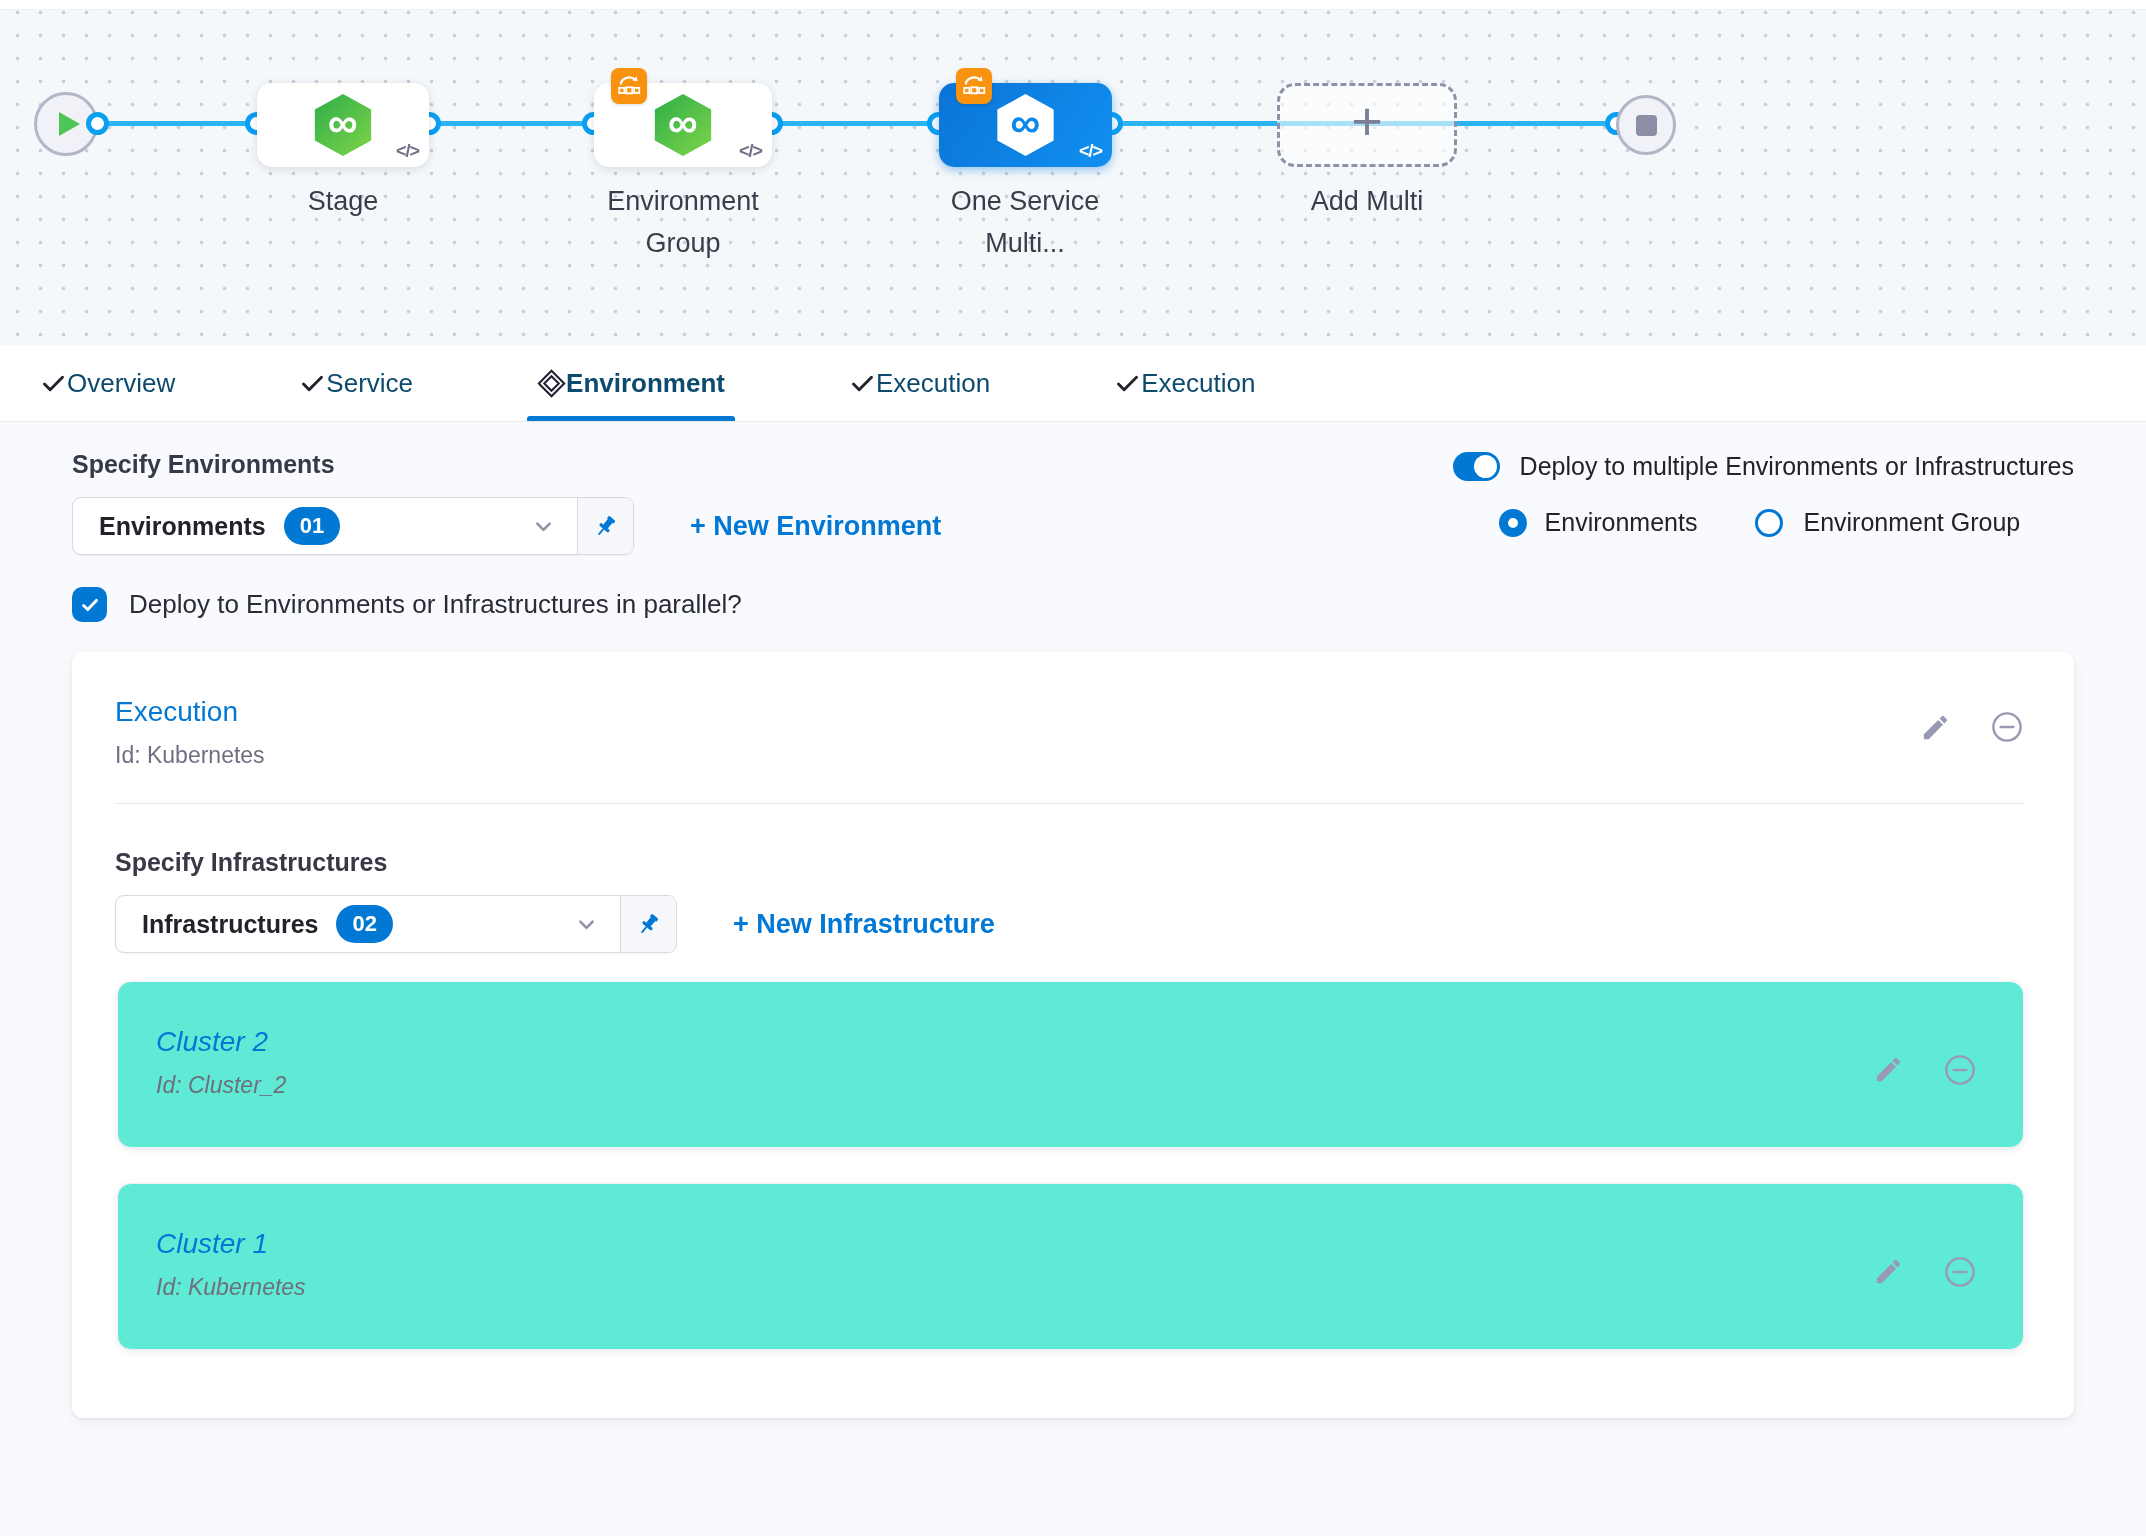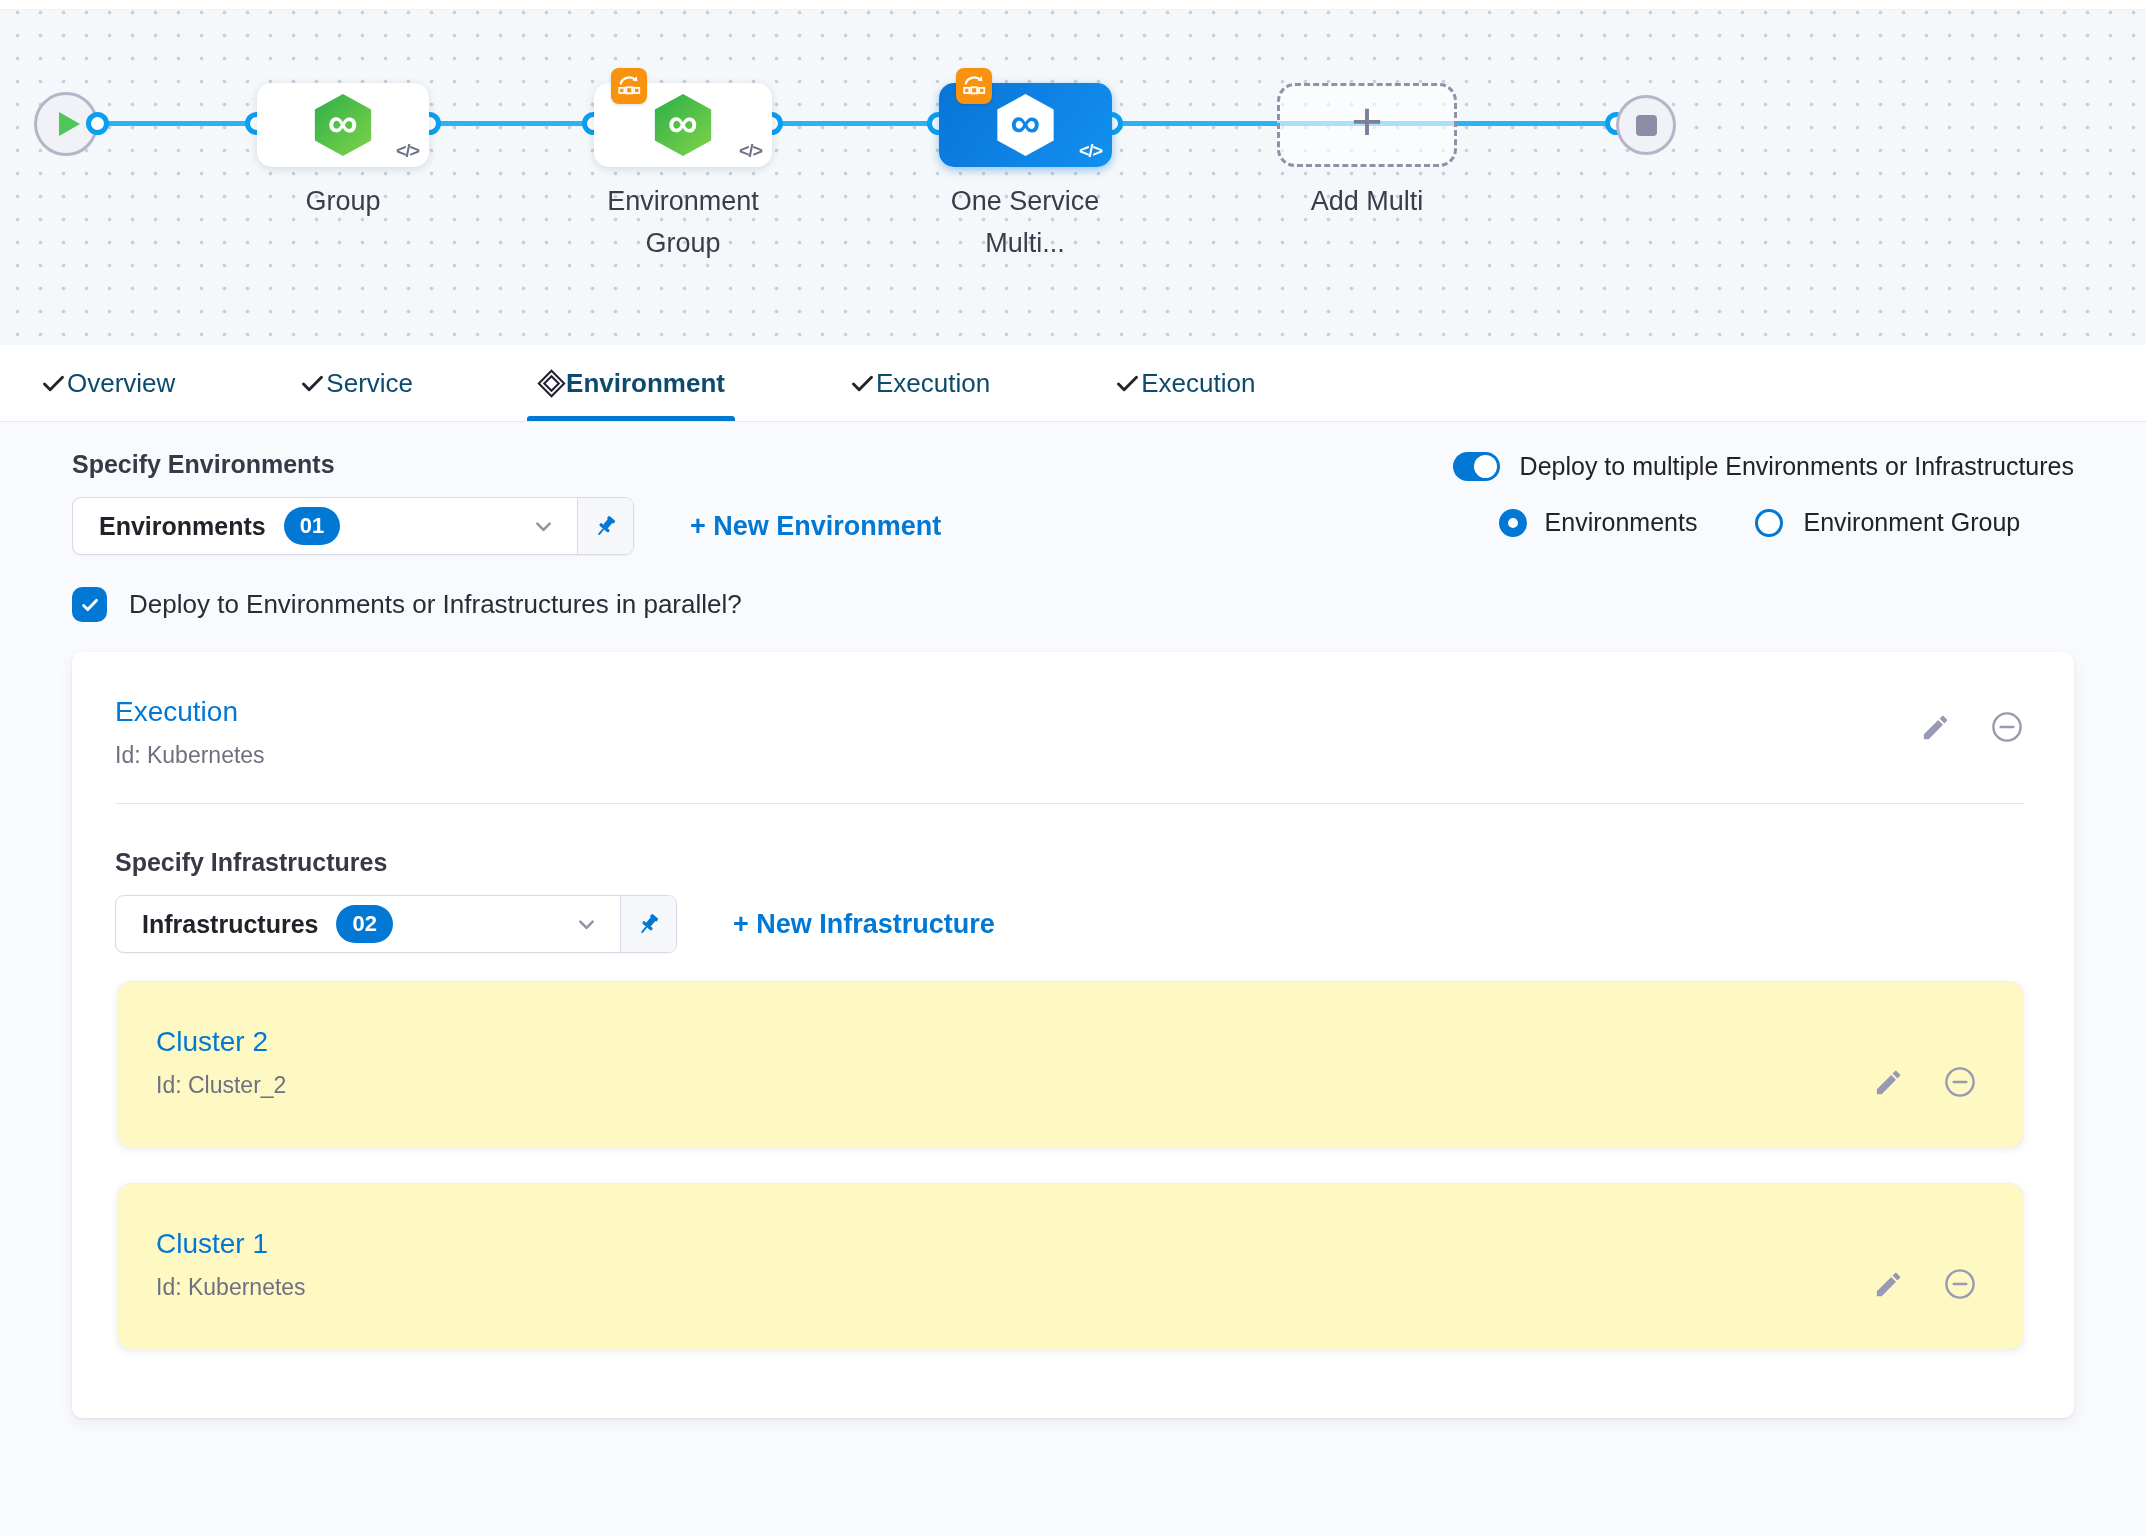--- a/index.html
+++ b/index.html
@@ -74,22 +74,22 @@
 
   
   .env-card { margin-top:30px; background:#ffffff; border-radius:10px; box-shadow:0 1px 3px rgba(40,41,61,.08), 0 5px 14px rgba(96,97,112,.08); padding:44px 50px 68px 43px; }
   .card-head { display:flex; align-items:flex-start; }
   .entity-name { font-size:28px; font-weight:500; color:#0278d5; cursor:pointer; }
   .entity-id { font-size:23px; color:#6e7081; margin-top:14px; }
   .head-actions { margin-left:auto; display:flex; align-items:center; gap:38px; padding-top:14px; }
   .icon-btn { width:34px; height:34px; display:flex; align-items:center; justify-content:center; cursor:pointer; }
   .divider { height:1px; background:#e4e5ec; margin-top:34px; }
   .sect-label { margin-top:44px; font-size:25px; font-weight:700; color:#383946; }
-  .infra-card { margin-top:28px; margin-left:2px; background:#fef9c3; border:1px solid #f0f0f6; border-radius:14px;
-                box-shadow:0 2px 7px rgba(96,97,112,.12); padding:44px 46px 48px 38px; display:flex; align-items:flex-end; }
+  .infra-card { margin-top:28px; margin-left:2px; background:#5eead4; border:1px solid #f0f0f6; border-radius:14px;
+                box-shadow:0 2px 7px rgba(96,97,112,.12); padding:44px 46px 48px 38px; display:flex; align-items:center;font-style:italic; }
   .infra-card + .infra-card { margin-top:35px; }
 
   svg { display:block; }
 </style>
 </head>
 <body>
 
 <div class="top-strip"></div>
 
 <div class="canvas">
@@ -148,21 +148,21 @@
   </div>
 
   <div class="add-stage">
     <span class="add-plus">+</span>
   </div>
 
   <div class="node-stop">
     <div class="stop-sq"></div>
   </div>
 
-  <div class="node-label" style="left:248px">Group</div>
+  <div class="node-label" style="left:248px">Stage</div>
   <div class="node-label" style="left:588px">Environment Group</div>
   <div class="node-label" style="left:930px">One Service Multi...</div>
   <div class="node-label" style="left:1272px">Add Multi</div>
 </div>
 
 <div class="tabbar">
   <div class="tab">
     <svg width="27" height="27" viewBox="0 0 24 24">
         <path d="M4 12.5l5 5L20 6.5" fill="none" stroke="#23232e" stroke-width="2.6" stroke-linecap="round" stroke-linejoin="round"></path>
       </svg>

